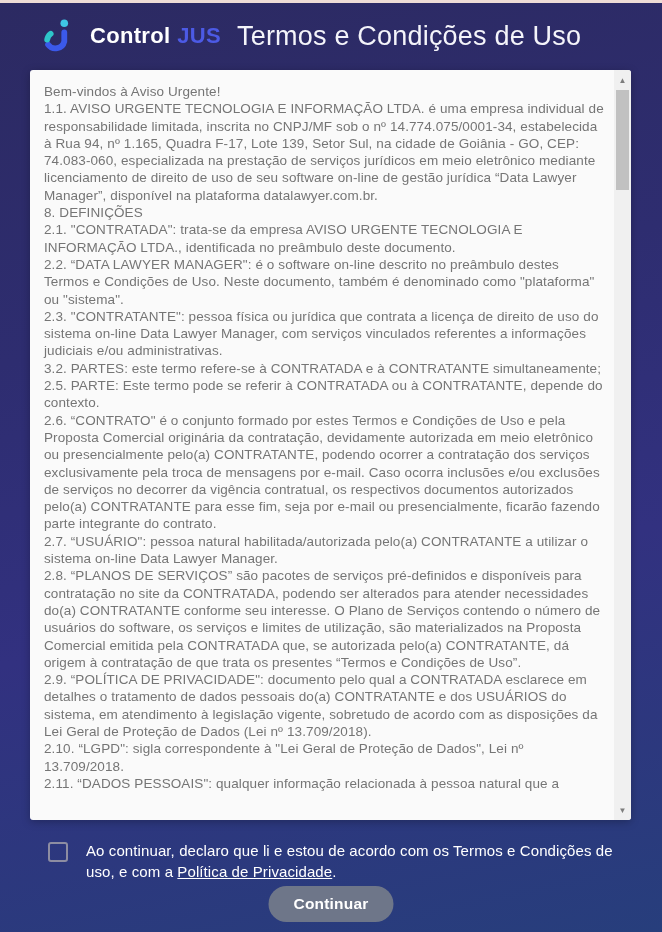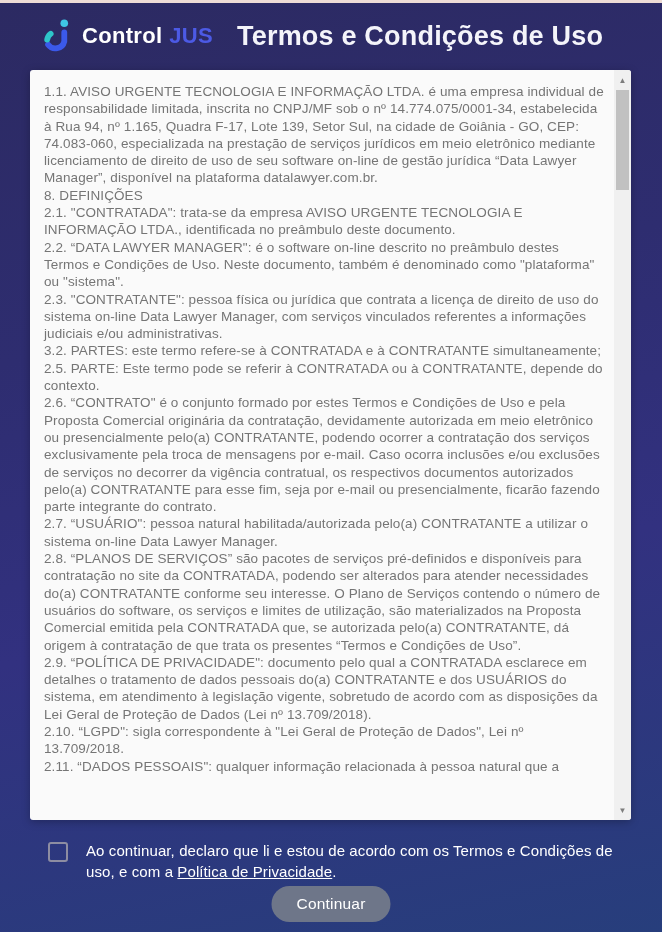--- a/index.html
+++ b/index.html
@@ -8,23 +8,23 @@
     font-family:"Liberation Sans", sans-serif;
     background:linear-gradient(168deg, #2c2a62 0%, #2e2d70 34%, #323180 62%, #273e7c 100%);
     position:relative;
   }
   .top-strip { position:absolute; top:0; left:0; width:662px; height:3px; background:#eedcd6; }
 
   
   .header { position:absolute; top:10px; left:40px; right:20px; height:52px; display:flex; align-items:center; }
   .logo { display:flex; align-items:center; }
   .logo-icon { width:34px; height:40px; display:block; }
-  .brand { margin-left:8px; font-size:22px; font-weight:700; letter-spacing:.3px; color:#ffffff; white-space:nowrap;text-align:center; }
+  .brand { margin-left:16px; font-size:22px; font-weight:700; letter-spacing:.3px; color:#ffffff; white-space:nowrap;text-align:center; }
   .brand .suffix { color:#4c5ae5; margin-left:7px; }
-  .page-title { margin-left:24px; font-size:27px; font-weight:700; color:#f4f4fa; letter-spacing:.2px; white-space:nowrap; }
+  .page-title { margin-left:16px; font-size:27px; font-weight:400; color:#f4f4fa; letter-spacing:.2px; white-space:nowrap; }
 
   
   .panel {
     position:absolute; left:30px; top:70px; width:601px; height:750px;
     background:#fafafa; border-radius:3px; display:flex; overflow:hidden;
     box-shadow:0 2px 8px rgba(0,0,0,.25);
   }
   .terms-content {
     flex:1; padding:13px 8px 6px 14px; overflow:hidden;
     color:#757575; font-size:13.5px; line-height:17.3px; letter-spacing:.1px;
@@ -48,21 +48,21 @@
     width:20px; height:20px; flex:0 0 20px; margin-top:2px;
     border:2px solid #8d8da2; border-radius:3px; background:transparent; cursor:pointer;
   }
   .agreement-text { margin-left:18px; color:#ffffff; font-size:15px; line-height:21px; font-weight:500; letter-spacing:.1px; }
   .agreement-text a { color:#ffffff; text-decoration:underline; cursor:pointer; }
 
   
   .continue-btn {
     position:absolute; top:886px; left:50%; transform:translateX(-50%);
     background:#6e7689; color:#ffffff; border:none; border-radius:18px;
-    padding:0 25px; height:36px; font-size:15.5px; font-weight:400;
+    padding:0 25px; height:36px; font-size:15.5px; font-weight:700;
     font-family:"Liberation Sans", sans-serif; cursor:pointer; letter-spacing:.2px;
   }
 </style>
 </head>
 <body>
 
 <div class="top-strip"></div>
 
 <div class="header">
   <div class="logo">
@@ -73,20 +73,21 @@
     </svg>
     <div class="brand">
       <span>Control</span><span class="suffix">JUS</span>
     </div>
   </div>
   <div class="page-title">Termos e Condições de Uso</div>
 </div>
 
 <div class="panel">
   <div class="terms-content">
+      <p>Bem-vindos à Aviso Urgente!</p>
       <p>1.1. AVISO URGENTE TECNOLOGIA E INFORMAÇÃO LTDA. é uma empresa individual de responsabilidade limitada, inscrita no CNPJ/MF sob o nº 14.774.075/0001-34, estabelecida à Rua 94, nº 1.165, Quadra F-17, Lote 139, Setor Sul, na cidade de Goiânia - GO, CEP: 74.083-060, especializada na prestação de serviços jurídicos em meio eletrônico mediante licenciamento de direito de uso de seu software on-line de gestão jurídica “Data Lawyer Manager”, disponível na plataforma datalawyer.com.br.</p>
       <p>8. DEFINIÇÕES</p>
       <p>2.1. "CONTRATADA": trata-se da empresa AVISO URGENTE TECNOLOGIA E INFORMAÇÃO LTDA., identificada no preâmbulo deste documento.</p>
       <p>2.2. “DATA LAWYER MANAGER": é o software on-line descrito no preâmbulo destes Termos e Condições de Uso. Neste documento, também é denominado como "plataforma" ou "sistema".</p>
       <p>2.3. "CONTRATANTE": pessoa física ou jurídica que contrata a licença de direito de uso do sistema on-line Data Lawyer Manager, com serviços vinculados referentes a informações judiciais e/ou administrativas.</p>
       <p>3.2. PARTES: este termo refere-se à CONTRATADA e à CONTRATANTE simultaneamente;</p>
       <p>2.5. PARTE: Este termo pode se referir à CONTRATADA ou à CONTRATANTE, depende do contexto.</p>
       <p>2.6. “CONTRATO" é o conjunto formado por estes Termos e Condições de Uso e pela Proposta Comercial originária da contratação, devidamente autorizada em meio eletrônico ou presencialmente pelo(a) CONTRATANTE, podendo ocorrer a contratação dos serviços exclusivamente pela troca de mensagens por e-mail. Caso ocorra inclusões e/ou exclusões de serviços no decorrer da vigência contratual, os respectivos documentos autorizados pelo(a) CONTRATANTE para esse fim, seja por e-mail ou presencialmente, ficarão fazendo parte integrante do contrato.</p>
       <p>2.7. “USUÁRIO": pessoa natural habilitada/autorizada pelo(a) CONTRATANTE a utilizar o sistema on-line Data Lawyer Manager.</p>
       <p>2.8. “PLANOS DE SERVIÇOS” são pacotes de serviços pré-definidos e disponíveis para contratação no site da CONTRATADA, podendo ser alterados para atender necessidades do(a) CONTRATANTE conforme seu interesse. O Plano de Serviços contendo o número de usuários do software, os serviços e limites de utilização, são materializados na Proposta Comercial emitida pela CONTRATADA que, se autorizada pelo(a) CONTRATANTE, dá origem à contratação de que trata os presentes “Termos e Condições de Uso”.</p>

